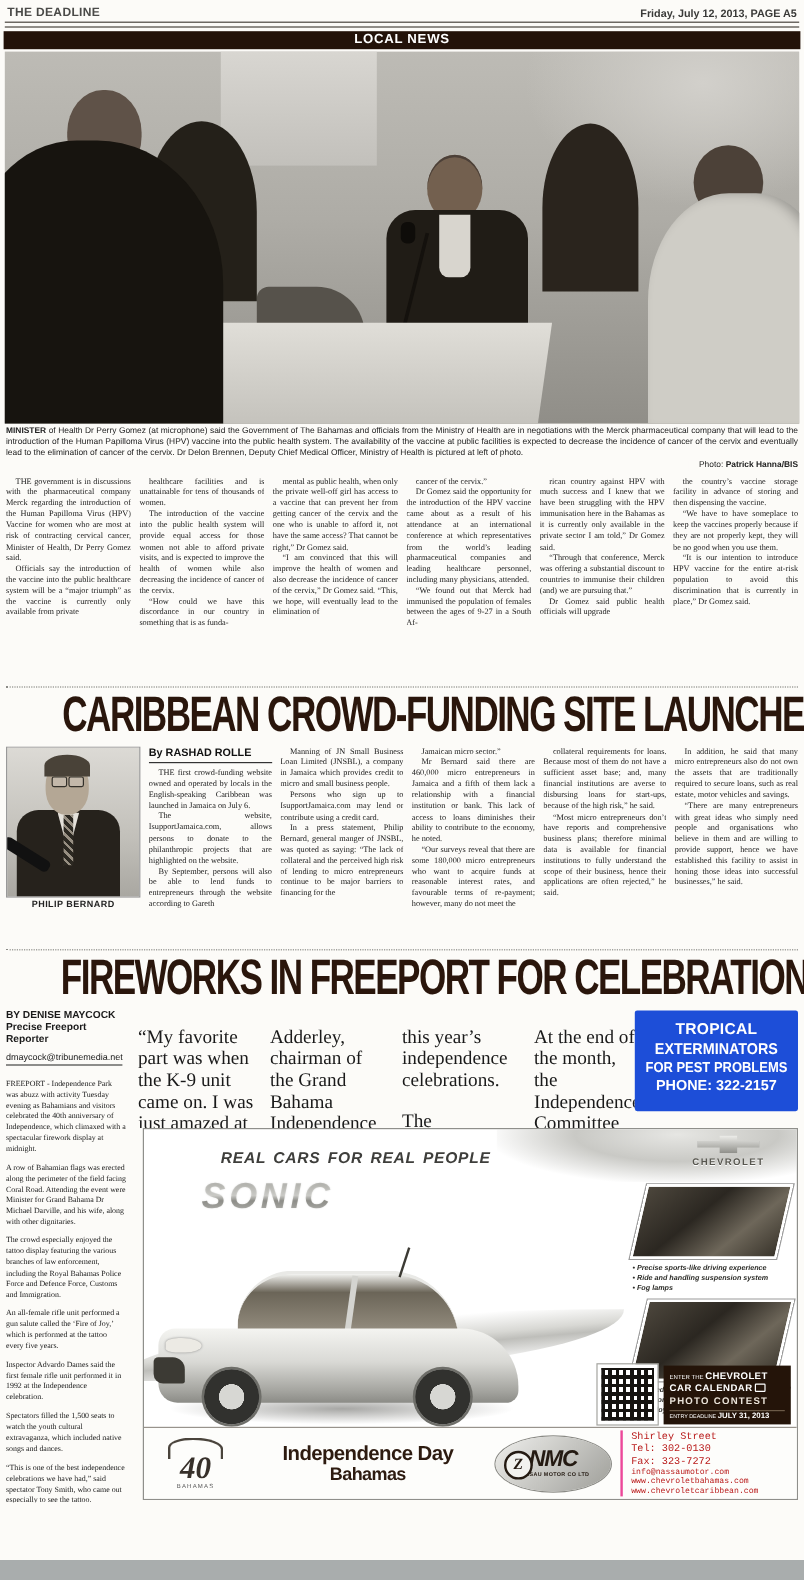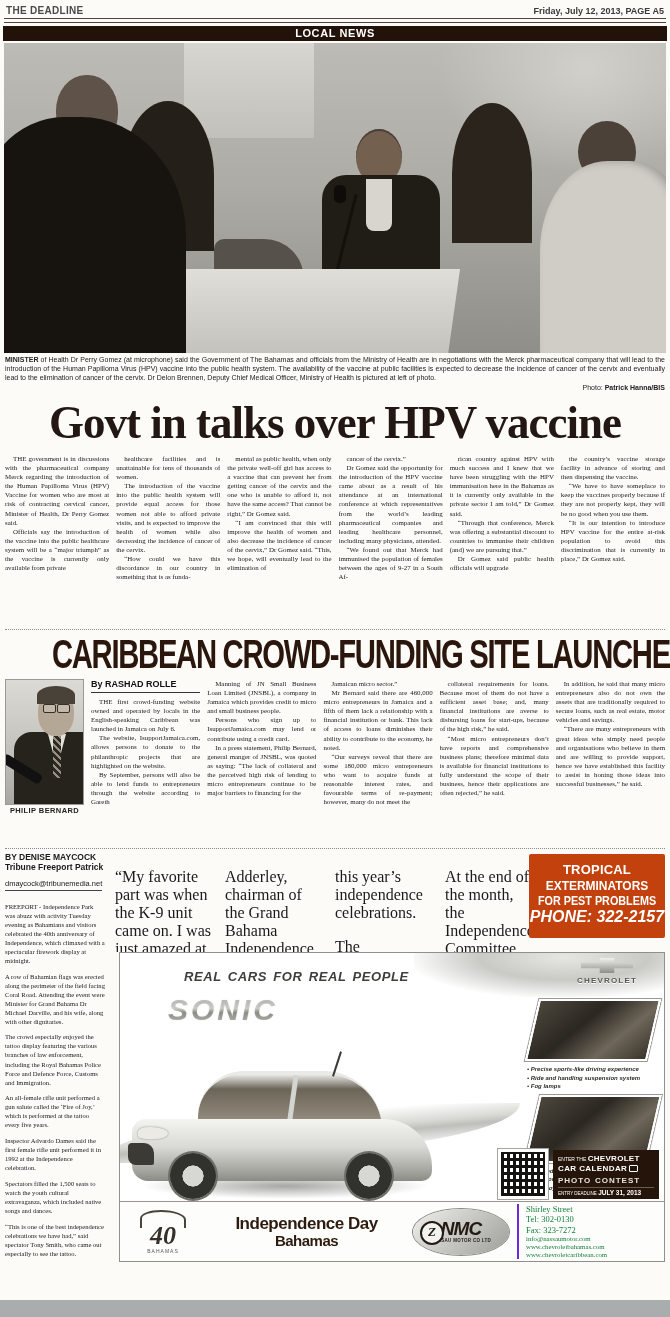--- a/index.html
+++ b/index.html
@@ -39,21 +39,21 @@
   .hlc-wrap{text-align:center;height:42px;overflow:hidden;}
   .hlc{display:inline-block;white-space:nowrap;font:bold 34px/40px "Liberation Sans",sans-serif;letter-spacing:-1.5px;color:#2a160c;transform:scale(.86,1.22);transform-origin:center center;}
   
   .cols{display:flex;gap:7px;padding:0 5px;overflow:hidden;}
   .cols .col{flex:1;overflow:hidden;}
   .col p{margin:0;text-indent:8px;text-align:justify;font-size:6.9px;line-height:9.1px;}
   .a1{height:172px;margin-top:4px;}
   .a2{height:166px;margin-top:4px;}
   .dotted{margin:3px 5px;border-top:1px dotted #8a8a86;height:0;}
   
-  .portrait-slot{flex:none;width:79px;}
+  .portrait-slot{flex:none;width:112px;}
   .portrait{position:relative;height:124px;background:linear-gradient(180deg,#dcdad5 0%,#c2c0ba 60%,#a9a7a1 100%);border:1px solid #999;overflow:hidden;}
   .portrait div{position:absolute;}
   .pb-head{left:32px;top:10px;width:36px;height:46px;background:#b4a795;border-radius:46%;}
   .pb-hair{left:31px;top:6px;width:38px;height:18px;background:#494238;border-radius:50% 50% 0 0;}
   .pb-glass{left:37px;top:24px;width:11px;height:7px;border:1px solid #33302a;border-radius:2px;background:rgba(255,255,255,.2);}
   .pb-glass2{left:51px;top:24px;width:11px;height:7px;border:1px solid #33302a;border-radius:2px;background:rgba(255,255,255,.2);}
   .pb-suit{left:8px;top:52px;width:86px;height:72px;background:#26221c;border-radius:18px 18px 0 0;}
   .pb-shirt{left:42px;top:54px;width:18px;height:34px;background:#e4e1da;clip-path:polygon(0 0,100% 0,50% 100%);}
   .pb-tie{left:47px;top:56px;width:8px;height:42px;background:repeating-linear-gradient(45deg,#2c2922 0 3px,#978f82 3px 5px);}
   .pb-mic{left:-6px;top:84px;width:44px;height:10px;background:#111;border-radius:4px;transform:rotate(32deg);}
@@ -64,25 +64,25 @@
   .a3col{position:absolute;top:0;width:100px;overflow:hidden;}
   .a3 .c1{left:0;height:412px;}
   .a3 .c1 p{font-size:6.6px;line-height:9.05px;}
   .a3 .c2{left:110px;height:100px;}
   .a3 .c3{left:220px;height:100px;}
   .a3 .c4{left:330px;height:100px;}
   .a3 .c5{left:440px;width:84px;height:100px;}
   .by3-name{font:bold 8.5px/10px "Liberation Sans",sans-serif;}
   .by3-title{font:bold 8.5px/10px "Liberation Sans",sans-serif;}
   .by3-email{font:7.5px/10px "Liberation Sans",sans-serif;border-bottom:1px solid #444;display:inline-block;padding-bottom:1px;margin-bottom:4px;}
-  .ext-ad{position:absolute;right:0;top:2px;width:136px;height:84px;background:#c2410c;color:#fff;text-align:center;font-family:"Liberation Sans",sans-serif;font-weight:bold;padding-top:8px;box-sizing:border-box;border-radius:2px;}
+  .ext-ad{position:absolute;right:0;top:2px;width:136px;height:84px;background:#1d4ed8;color:#fff;text-align:center;font-family:"Liberation Sans",sans-serif;font-weight:bold;padding-top:8px;box-sizing:border-box;border-radius:2px;}
   .ext-ad .l1{font-size:13px;line-height:16px;letter-spacing:.2px;}
   .ext-ad .l2{font-size:13px;line-height:16px;transform:scale(.92,1);}
   .ext-ad .l3{font-size:12px;line-height:15px;transform:scale(.9,1);}
-  .ext-ad .l4{font-size:16px;line-height:15px;font-style:italic;}
+  .ext-ad .l4{font-size:12px;line-height:15px;}
   
   .chev-ad{position:absolute;left:114px;top:100px;right:0;height:308px;border:1px solid #8f8f8b;background:#fff;overflow:hidden;}
   .chev-ad .abs{position:absolute;}
   .tagline{left:64px;top:16px;font:italic bold 13px "Liberation Sans",sans-serif;letter-spacing:.6px;word-spacing:2px;color:#3e3e3b;}
   .swoosh-top{right:0;top:0;width:250px;height:44px;background:radial-gradient(ellipse at 60% 10%,#e6e6e3 0%,#c9c9c5 40%,rgba(255,255,255,0) 75%);}
   .swoosh-mid{left:-20px;top:150px;width:420px;height:60px;background:linear-gradient(175deg,rgba(255,255,255,0) 30%,#d8d8d4 48%,#bebeba 55%,rgba(255,255,255,0) 75%);border-radius:100% 0 100% 0;}
   .bowtie-wrap{right:22px;top:5px;width:70px;text-align:center;}
   .bowtie{width:52px;height:15px;margin:0 auto;background:linear-gradient(180deg,#f0f0ed,#8f8f8a);clip-path:polygon(0 32%,36% 32%,36% 0,64% 0,64% 32%,100% 32%,100% 68%,64% 68%,64% 100%,36% 100%,36% 68%,0 68%);filter:drop-shadow(0 0 1px #777);}
   .bowtie-label{font:bold 8px "Liberation Sans",sans-serif;letter-spacing:1.2px;color:#57564f;margin-top:3px;text-shadow:0 1px 0 #fff;}
   .sonic{left:48px;top:40px;font:italic bold 30px "Liberation Sans",sans-serif;letter-spacing:3px;background:linear-gradient(180deg,#c9c9c5 10%,#f4f4f1 45%,#989893 58%,#d2d2ce 90%);-webkit-background-clip:text;background-clip:text;color:transparent;text-shadow:0 0 1px rgba(120,120,115,.35);}
@@ -119,21 +119,21 @@
   .logo40 .forty{font:italic bold 26px/24px "Liberation Serif",serif;}
   .logo40 .sub{font:5px "Liberation Sans",sans-serif;letter-spacing:1px;color:#555;}
   .indep{flex:1;text-align:center;color:#2d1b10;line-height:1;}
   .indep .happy{font:italic bold 16px "Liberation Serif",serif;letter-spacing:1px;}
   .indep .iday{font:bold 17px/18px "Liberation Sans",sans-serif;letter-spacing:-.5px;}
   .indep .bah{font:bold 15px/16px "Liberation Sans",sans-serif;letter-spacing:-.5px;}
   .nmc{width:96px;height:46px;border-radius:50%;background:linear-gradient(135deg,#efefec,#9e9e99);box-shadow:0 0 0 1px #8a8a85;display:flex;flex-direction:column;align-items:center;justify-content:center;position:relative;}
   .nmc .abbr{font:italic 900 19px/18px "Liberation Sans",sans-serif;color:#241a12;letter-spacing:-1px;}
   .nmc .sub{font:bold 4.5px "Liberation Sans",sans-serif;color:#241a12;letter-spacing:.3px;}
   .nmc .zball{position:absolute;left:7px;top:12px;width:20px;height:20px;border-radius:50%;border:2px solid #241a12;font:italic bold 13px/18px "Liberation Serif",serif;text-align:center;color:#241a12;background:#f2f2ef;}
-  .contact{border-left:2px solid #6d28d9;padding-left:7px;width:132px;font-family:Liberation Serif, serif;color:#15803d;}
+  .contact{border-left:2px solid #ec4899;padding-left:7px;width:132px;font-family:Liberation Mono, monospace;color:#b91c1c;}
   .contact-main p{margin:0;font-size:8.5px;line-height:10.5px;text-indent:0;text-align:left;}
   .contact-web p{margin:0;font-size:6.8px;line-height:8px;text-indent:0;text-align:left;}
   .bottom-bar{position:absolute;left:0;right:0;bottom:0;height:17px;background:#a9adad;}
 </style>
 </head>
 <body>
 
 <div class="page">
 
   <div class="masthead">
@@ -160,23 +160,20 @@
     <div class="ph-fig-l2"></div>
     <div class="ph-fig-l"></div>
   </div>
 
   <div class="caption">
     <span class="lead">MINISTER</span>
     <span>of Health Dr Perry Gomez (at microphone) said the Government of The Bahamas and officials from the Ministry of Health are in negotiations with the Merck pharmaceutical company that will lead to the introduction of the Human Papilloma Virus (HPV) vaccine into the public health system. The availability of the vaccine at public facilities is expected to decrease the incidence of cancer of the cervix and eventually lead to the elimination of cancer of the cervix. Dr Delon Brennen, Deputy Chief Medical Officer, Ministry of Health is pictured at left of photo.</span>
     <span class="credit"><span>Photo:</span> <b>Patrick Hanna/BIS</b></span>
   </div>
 
-  <div class="hl1-wrap">
-    <span class="hl1">Govt in talks over HPV vaccine</span>
-  </div>
 
   <div class="cols a1">
     <div class="col">
         <p>THE government is in discussions with the pharmaceutical company Merck regarding the introduction of the Human Papilloma Virus (HPV) Vaccine for women who are most at risk of contracting cervical cancer, Minister of Health, Dr Perry Gomez said.</p>
         <p>Officials say the introduction of the vaccine into the public healthcare system will be a “major triumph” as the vaccine is currently only available from private</p>
       </div>
     <div class="col">
         <p>healthcare facilities and is unattainable for tens of thousands of women.</p>
         <p>The introduction of the vaccine into the public health system will provide equal access for those women not able to afford private visits, and is expected to improve the health of women while also decreasing the incidence of cancer of the cervix.</p>
         <p>“How could we have this discordance in our country in something that is as funda-</p>
@@ -245,25 +242,28 @@
         <p>“Most micro entrepreneurs don’t have reports and comprehensive business plans; therefore minimal data is available for financial institutions to fully understand the scope of their business, hence their applications are often rejected,” he said.</p>
       </div>
     <div class="col">
         <p>In addition, he said that many micro entrepreneurs also do not own the assets that are traditionally required to secure loans, such as real estate, motor vehicles and savings.</p>
         <p>“There are many entrepreneurs with great ideas who simply need people and organisations who believe in them and are willing to provide support, hence we have established this facility to assist in honing those ideas into successful businesses,” he said.</p>
       </div>
   </div>
 
   <div class="dotted"></div>
 
+  <div class="hlc-wrap">
+    <span class="hlc">FIREWORKS IN FREEPORT FOR CELEBRATION</span>
+  </div>
 
   <div class="a3">
     <div class="a3col c1">
       <div class="by3-name">BY DENISE MAYCOCK</div>
-      <div class="by3-title">Tribune Freeport Patrick</div>
+      <div class="by3-title">Precise Freeport Reporter</div>
       <div class="by3-email">dmaycock@tribunemedia.net</div>
       <div>
           <p>FREEPORT - Independence Park was abuzz with activity Tuesday evening as Bahamians and visitors celebrated the 40th anniversary of Independence, which climaxed with a spectacular firework display at midnight.</p>
           <p>A row of Bahamian flags was erected along the perimeter of the field facing Coral Road. Attending the event were Minister for Grand Bahama Dr Michael Darville, and his wife, along with other dignitaries.</p>
           <p>The crowd especially enjoyed the tattoo display featuring the various branches of law enforcement, including the Royal Bahamas Police Force and Defence Force, Customs and Immigration.</p>
           <p>An all-female rifle unit performed a gun salute called the ‘Fire of Joy,’ which is performed at the tattoo every five years.</p>
           <p>Inspector Advardo Dames said the first female rifle unit performed it in 1992 at the Independence celebration.</p>
           <p>Spectators filled the 1,500 seats to watch the youth cultural extravaganza, which included native songs and dances.</p>
           <p>“This is one of the best independence celebrations we have had,” said spectator Tony Smith, who came out especially to see the tattoo.</p>
         </div>

